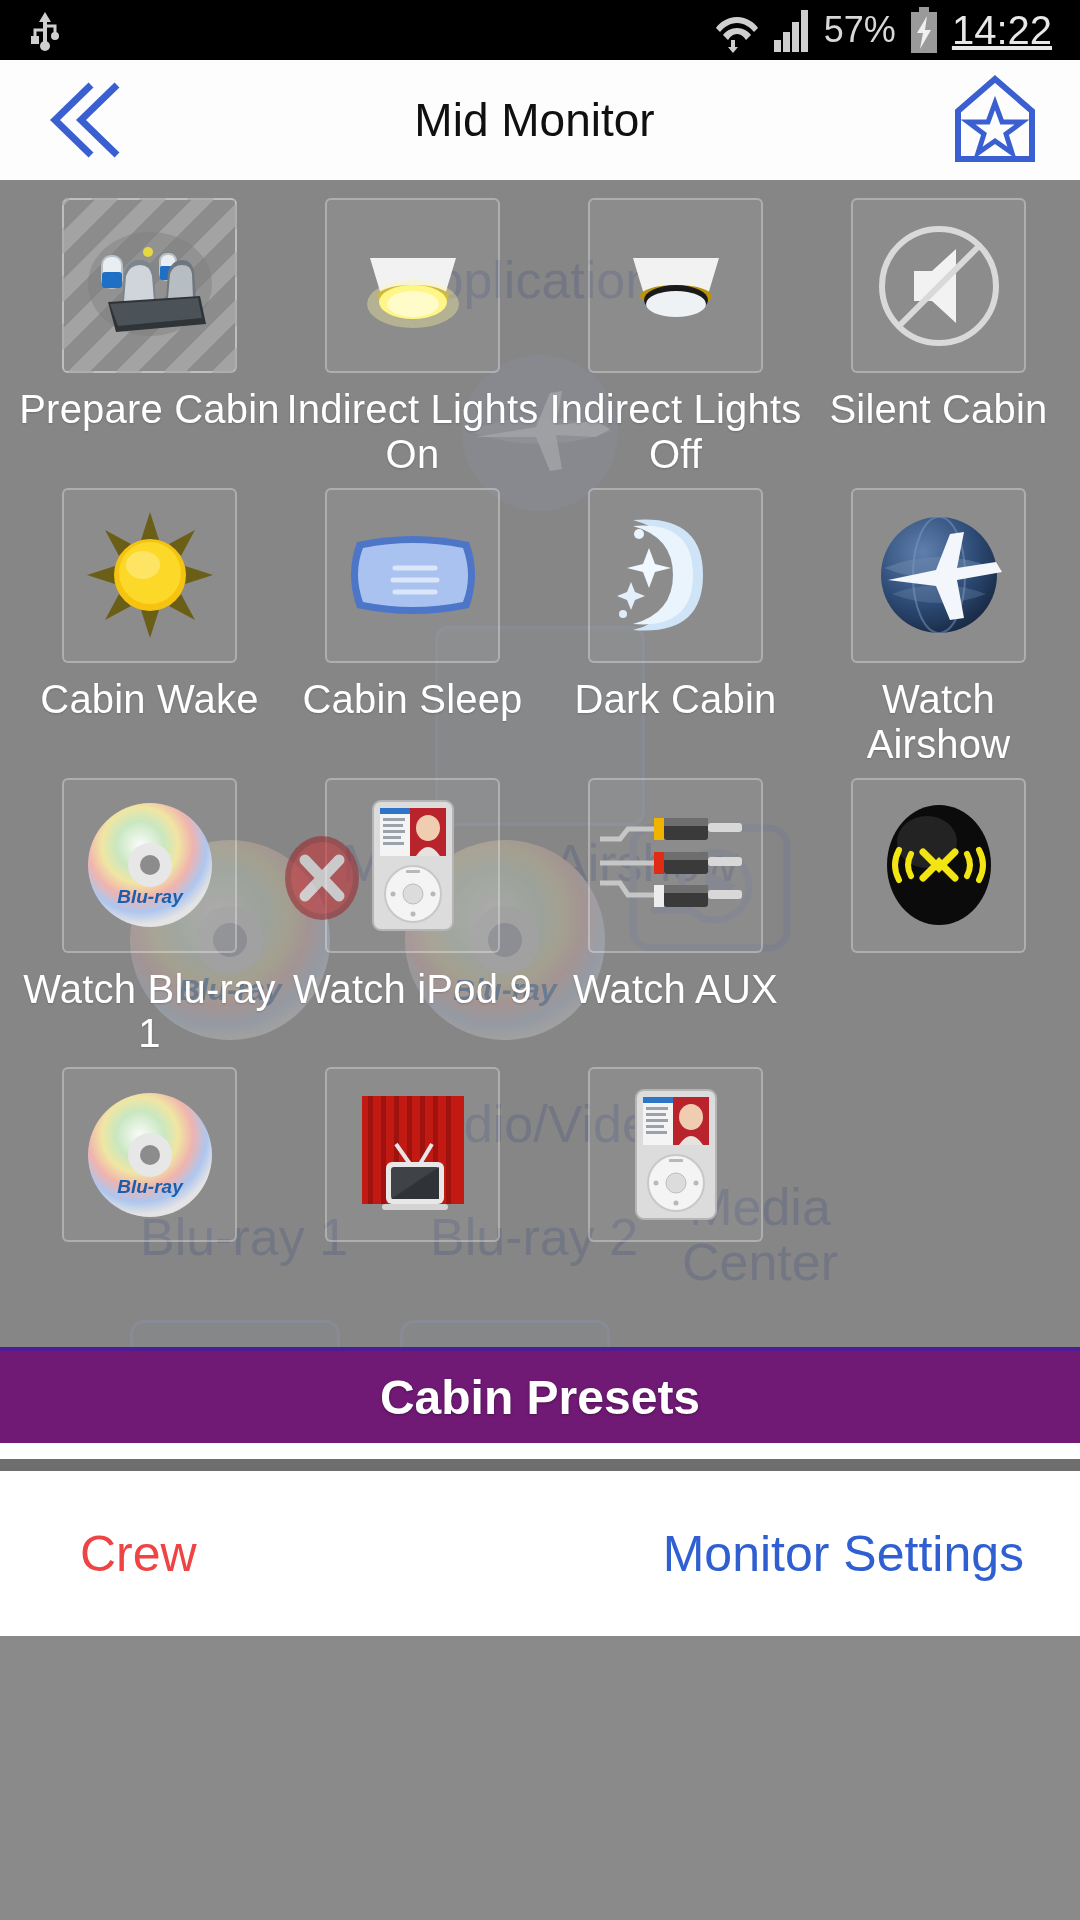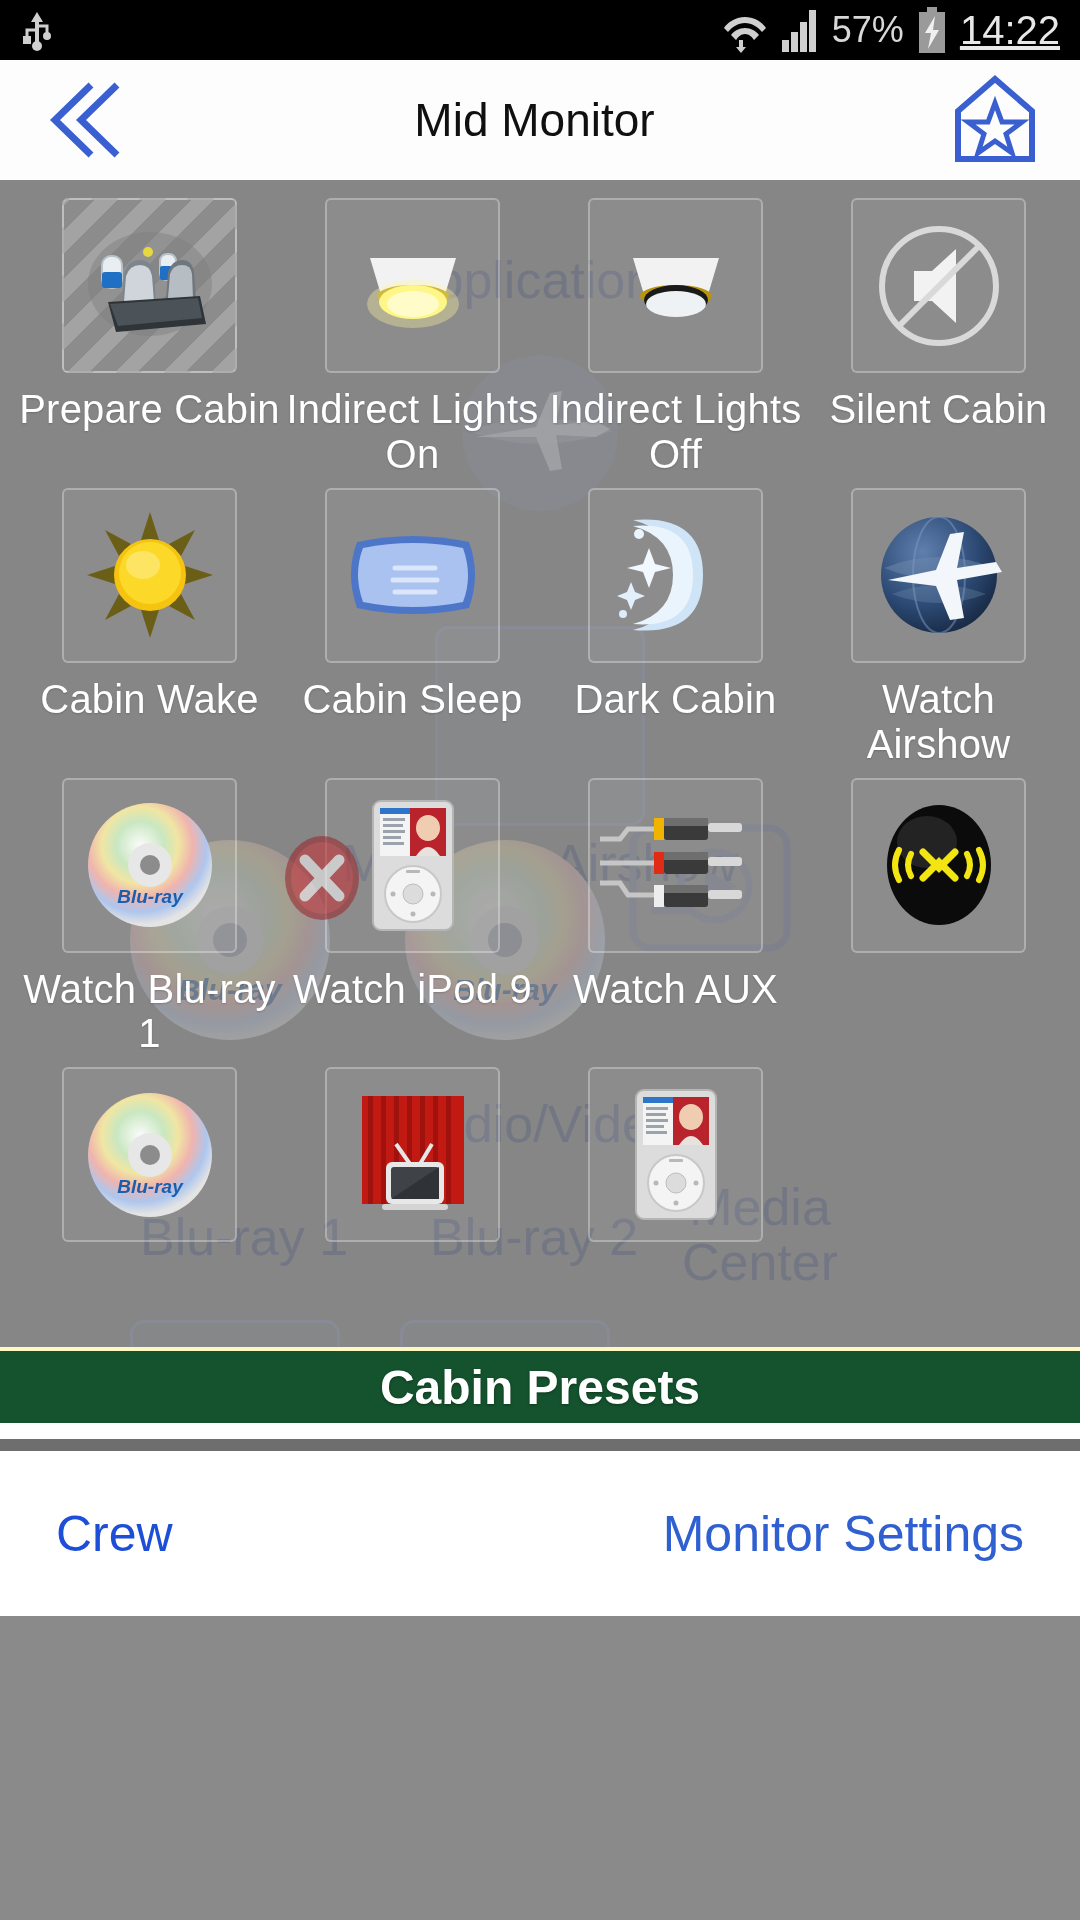--- a/index.html
+++ b/index.html
@@ -6,21 +6,21 @@
   html, body {
     width: 1080px; height: 1920px;
     font-family: "Liberation Sans", sans-serif;
     background: #8a8a8a;
     overflow: hidden;
   }
 
   
   .statusbar {
     height: 60px; background: #000; color: #d4d4d4;
-    display: flex; align-items: center; padding: 0 20px;
+    display: flex; align-items: center; padding: 0 28px;
     position: relative;
   }
   .sb-left { display: flex; align-items: center; gap: 12px; }
   .sb-right { margin-left: auto; display: flex; align-items: center; gap: 12px; }
   .sb-text { font-size: 36px; letter-spacing: 0px; color: #d8d8d8; }
   .sb-time { font-size: 40px; color: #e8e8e8; text-decoration: underline; }
   .ico { display: inline-block; }
 
   
   .header {
@@ -113,40 +113,40 @@
   
   .xbadge {
     position: absolute;
     width: 82px; height: 92px;
     z-index: 2; opacity: .62;
     pointer-events: none;
   }
 
   
   .presets {
-    height: 76px;
-    background: #14532d;
-    border-top: 4px solid #fef9c3;
+    height: 96px;
+    background: #701a75;
+    border-top: 4px solid #4c1d95;
     display: flex; align-items: center; justify-content: center;
     position: relative;
   }
   .presets-label {
     color: #fff; font-size: 48px; font-weight: bold;
     text-shadow: 0 1px 3px rgba(0,0,0,.35);
   }
 
   
   .gap { height: 16px; background: #ffffff; }
   .rule { height: 12px; background: #6e6e6e; }
   .bottomnav {
     height: 165px; background: #ffffff;
     display: flex; align-items: center;
     padding: 0 56px;
   }
-  .nav-left  { font-size: 50px; color: #1d4ed8; }
+  .nav-left  { font-size: 50px; color: #ef4444; margin-left: 24px; }
   .nav-right { font-size: 50px; color: #2f5fd0; margin-left: auto; }
 
   svg { display: block; }
 </style>
 </head>
 <body>
 
 <div class="statusbar">
   <div class="sb-left">
     <span class="ico">

